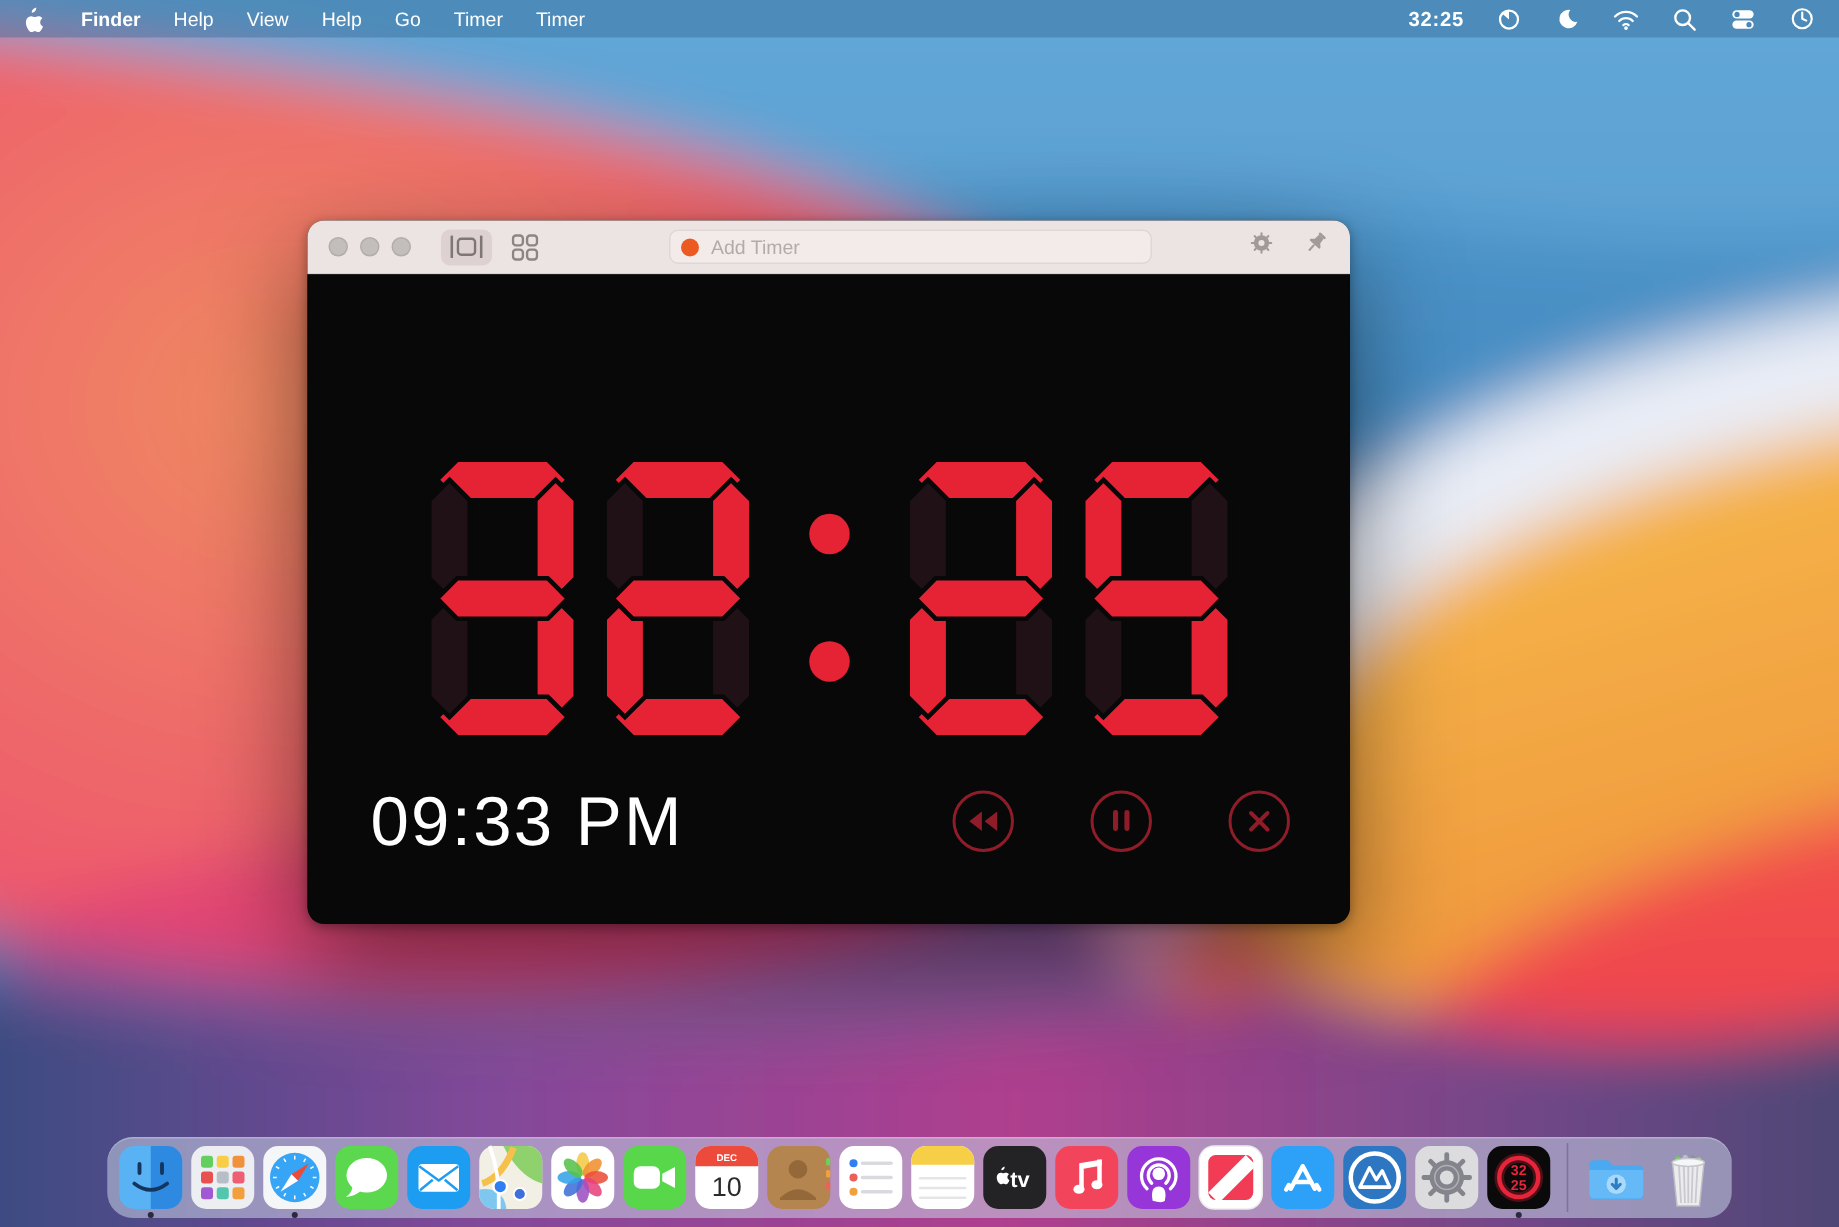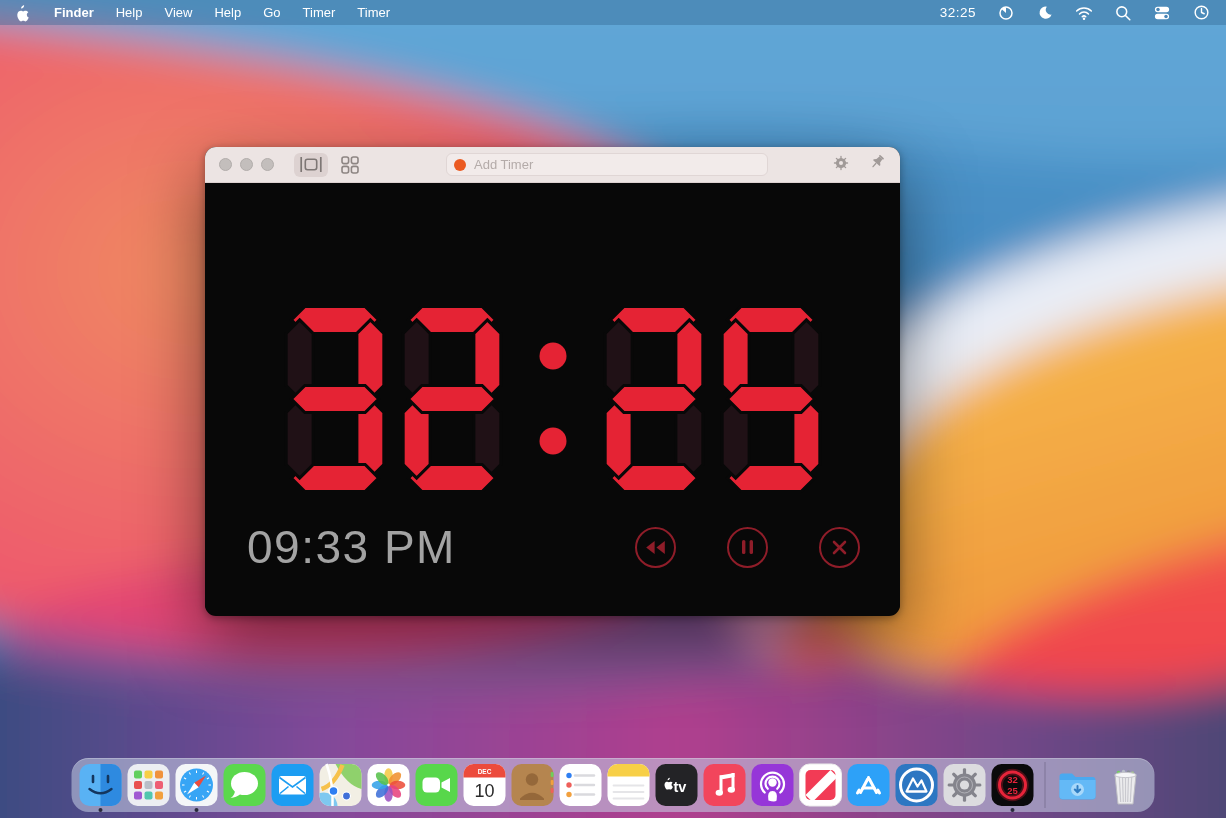--- a/index.html
+++ b/index.html
@@ -8,21 +8,21 @@
     font-family:"Liberation Sans",sans-serif;cursor:default;user-select:none;}
   .wallpaper{position:absolute;inset:0;width:100%;height:100%;display:block;}
 
   
   .menubar{position:absolute;top:0;left:0;right:0;height:25px;display:flex;align-items:center;
     padding:0 14px 0 14px;color:#fff;font-size:13px;background:rgba(48,96,142,.38);z-index:50;}
   .menubar .apple{display:flex;align-items:center;margin-right:14px;}
   .menu-item{padding:0 11px;line-height:25px;}
   .menu-item.app{font-weight:700;}
   .mb-right{margin-left:auto;display:flex;align-items:center;gap:17px;}
-  .mb-timer{font-weight:400;font-size:13.5px;letter-spacing:.5px;margin-right:2px;}
+  .mb-timer{font-weight:700;font-size:13.5px;letter-spacing:.5px;margin-right:2px;}
   .mb-ic{display:flex;align-items:center;justify-content:center;width:22px;height:22px;}
 
   
   .twindow{position:absolute;left:205px;top:147px;width:695px;height:469px;border-radius:11px;
     box-shadow:0 28px 70px rgba(0,0,0,.5),0 2px 8px rgba(0,0,0,.35);z-index:40;background:#080808;}
   .titlebar{height:36px;background:#ece4e3;border-bottom:1px solid #dcd1d0;
     border-radius:11px 11px 0 0;display:flex;align-items:center;padding:0 14px;}
   .tl{width:13px;height:13px;border-radius:50%;background:#c3bebc;border:.5px solid #b2adab;margin-right:8px;}
   .viewseg{display:flex;align-items:center;margin-left:12px;gap:10px;}
   .viewbtn{width:34px;height:24px;border-radius:6px;display:flex;align-items:center;justify-content:center;}
@@ -31,21 +31,21 @@
     border:1px solid #e0d6d5;display:flex;align-items:center;padding:0 7px;gap:8px;}
   .addtimer .dot{width:12px;height:12px;border-radius:50%;background:#eb5a21;flex:0 0 auto;}
   .addtimer .ph{color:#b4aba9;font-size:13px;}
   .tb-actions{margin-left:auto;display:flex;align-items:center;gap:19px;}
 
   .displayarea{position:relative;height:432px;background:#080808;border-radius:0 0 11px 11px;overflow:hidden;}
   .digitrow{position:absolute;top:120px;left:0;right:0;display:flex;justify-content:center;align-items:center;gap:13px;}
   .digitrow svg{display:block;}
   .display-bottom{position:absolute;left:42px;right:40px;top:328px;height:72px;
     display:flex;align-items:center;justify-content:space-between;}
-  .clocktime{font-size:46px;font-weight:300;letter-spacing:1.5px;color:#a3a3a3;}
+  .clocktime{font-size:46px;font-weight:300;letter-spacing:1.5px;color:#ffffff;}
   .controls{display:flex;gap:51px;align-items:center;}
   .ctrl{width:41px;height:41px;border-radius:50%;border:2.5px solid #8f1d29;
     display:flex;align-items:center;justify-content:center;}
 
   
   .dock{position:absolute;bottom:6px;left:50%;transform:translateX(-50%);height:54px;
     display:flex;align-items:center;gap:4px;padding:15px 7px;border-radius:17px;
     background:rgba(198,209,230,.55);box-shadow:0 1px 0 rgba(255,255,255,.25) inset;z-index:50;}
   .dock-item{position:relative;width:44px;height:44px;flex:0 0 auto;}
   .dock-item svg{display:block;width:44px;height:44px;}

